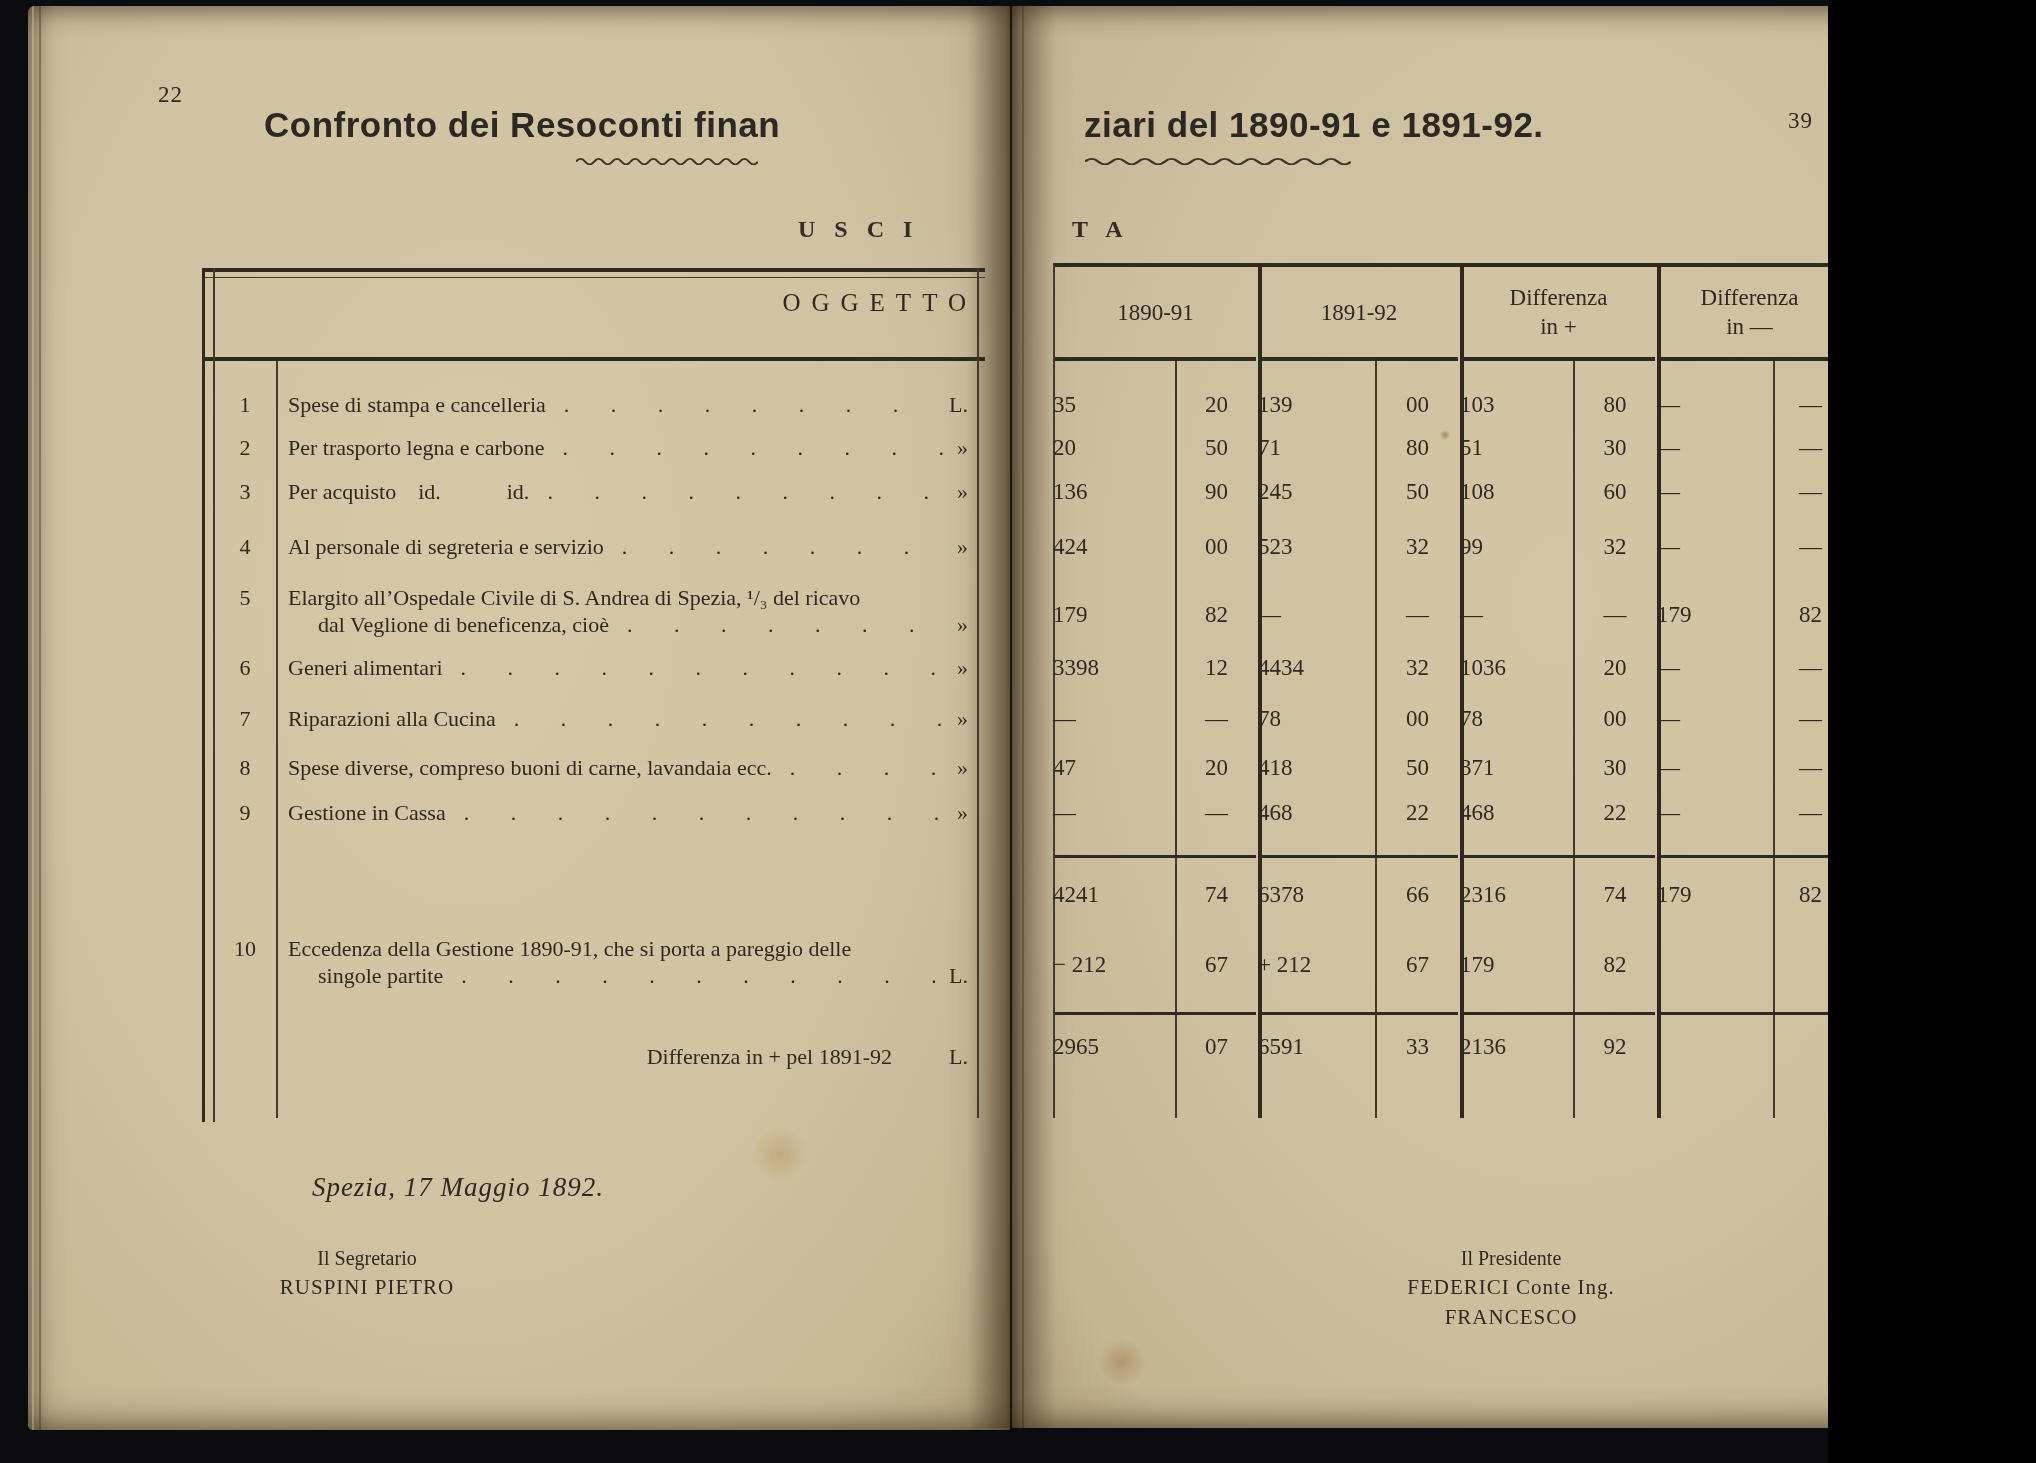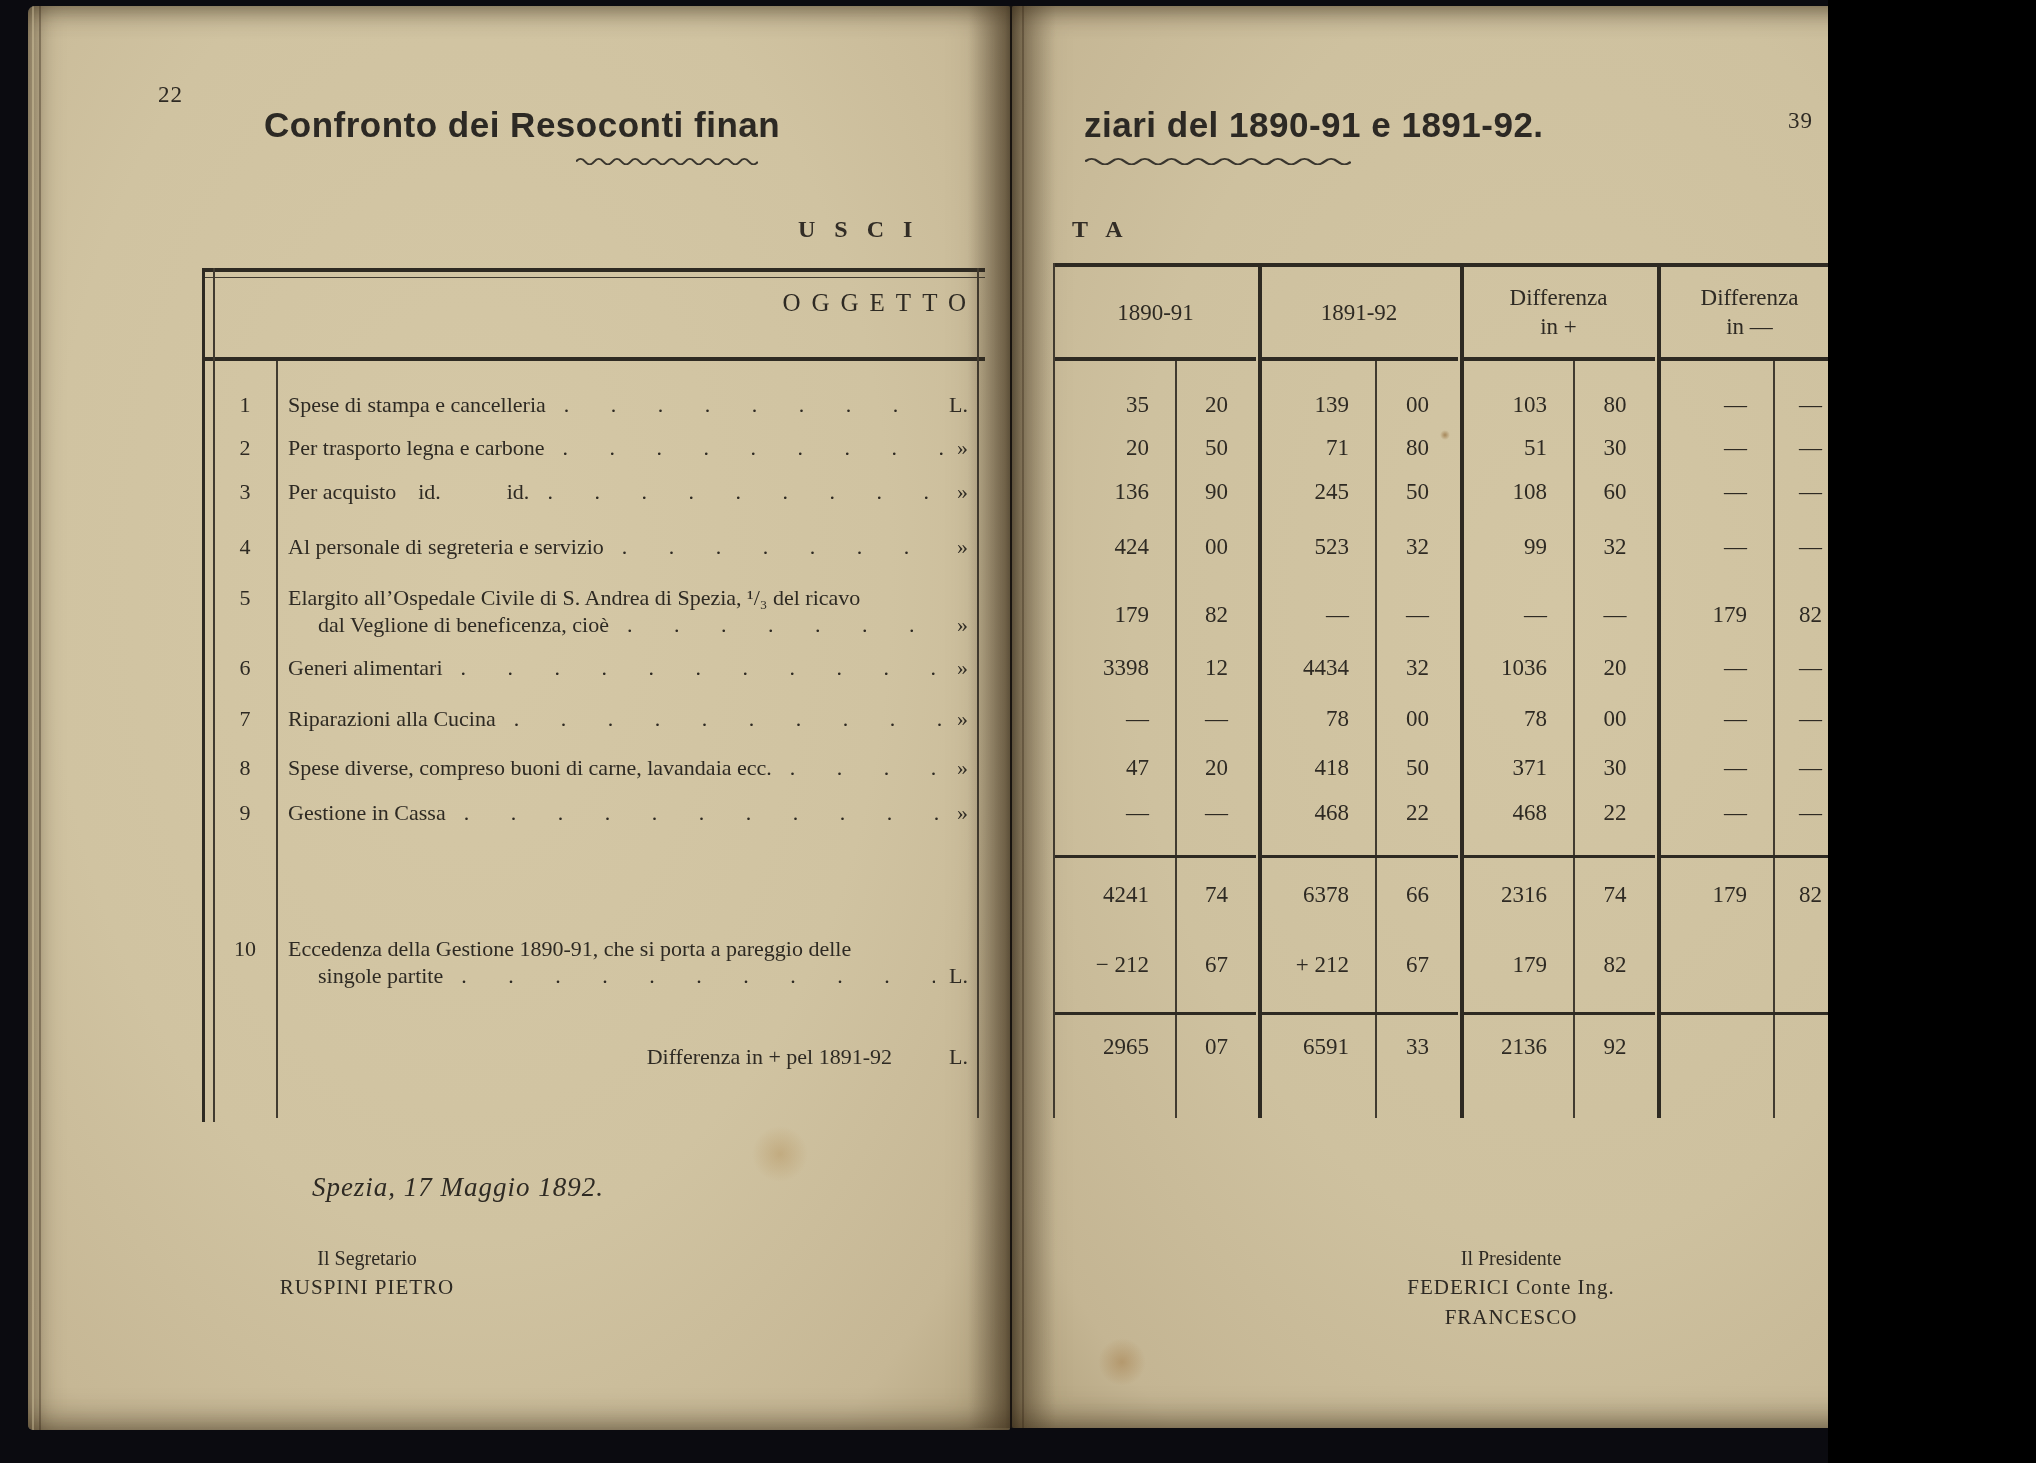--- a/index.html
+++ b/index.html
@@ -36,21 +36,21 @@
   .unit{flex:none;margin-left:14px;}
   .lines{flex:1 1 0;min-width:0;}
   .l1{line-height:27px;}
   .l2{display:flex;align-items:baseline;padding-left:42px;line-height:27px;}
   .hdr-oggetto{font-size:25px;letter-spacing:11px;}
   .footline{position:absolute;display:flex;align-items:baseline;font-size:22px;}
   
   .vrow{position:absolute;left:41px;width:795px;display:grid;
         grid-template-columns:122px 83px 117px 85px 113px 84px 116px 75px;
         font-size:23px;line-height:30px;}
-  .lv{text-align:right;padding-right:26px;}
+  .lv{padding-right:26px;}
   .cv{text-align:center;}
   .hdrcell{position:absolute;text-align:center;font-size:23px;line-height:29px;}
   .sig{position:absolute;text-align:center;}
   .sig .role{font-size:20px;line-height:28px;}
   .sig .name{font-size:21px;letter-spacing:1px;line-height:30px;}
   .dateline{position:absolute;text-align:center;font-style:italic;font-size:27px;letter-spacing:1px;}
   .edge{position:absolute;background:rgba(50,35,20,.35);}
 </style>
 </head>
 <body>

